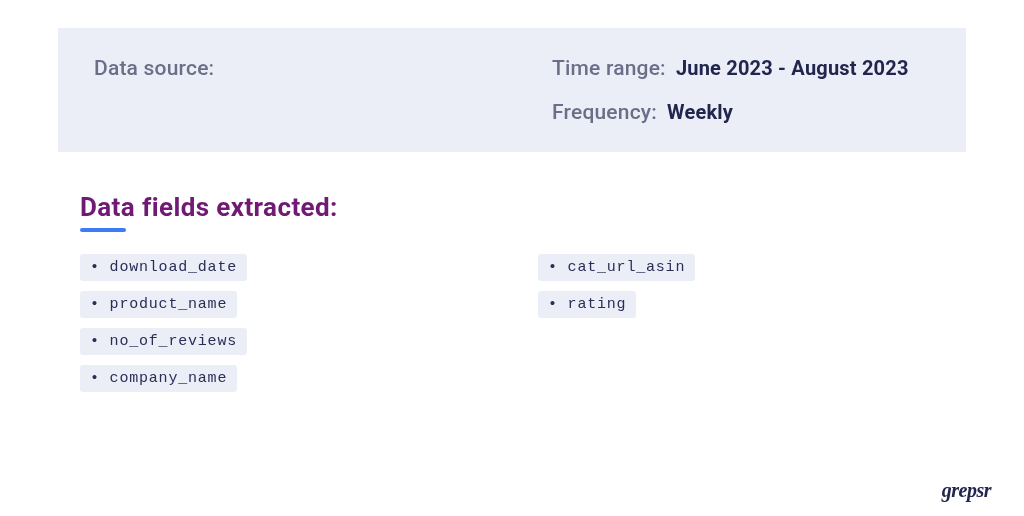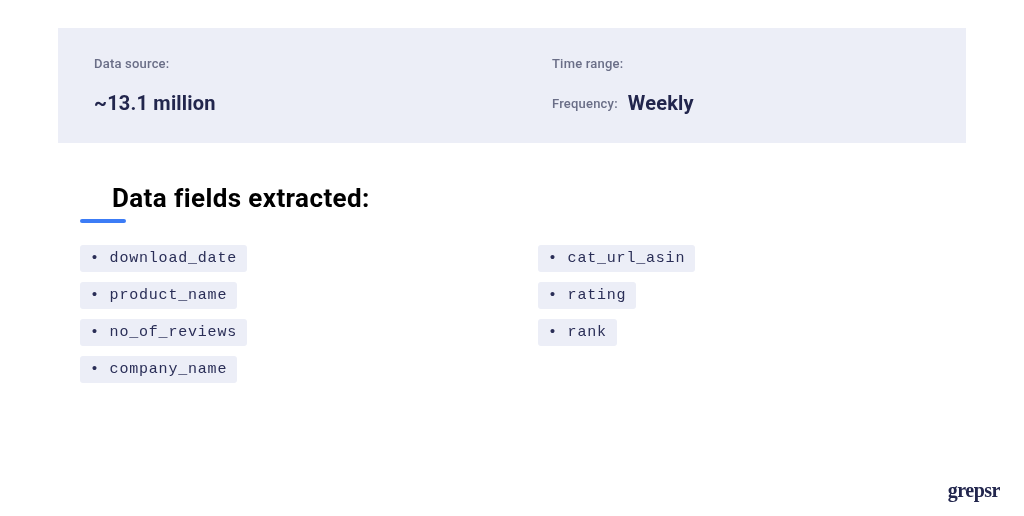--- a/index.html
+++ b/index.html
@@ -25,40 +25,40 @@
   }
   .info-col.left { flex: 1; }
   .info-col.right { flex: 1; margin-left: 40px; }
   .info-row {
     display: flex;
     align-items: center;
     gap: 10px;
   }
   .info-label {
     color: #6a6e87;
-    font-size: 13px;
+    font-size: 21px;
     font-weight: 500;
     letter-spacing: 0.2px;
   }
   .info-value {
     color: #22264d;
     font-size: 20px;
     font-weight: 700;
     letter-spacing: 0.2px;
   }
   .amazon-logo {
     display: inline-flex;
     align-items: center;
     margin-left: 2px;
   }
   .section-title {
-    color: #000000;
+    color: #701a75;
     font-size: 26px;
     font-weight: 700;
-    margin: 40px 0 6px 112px;
+    margin: 40px 0 6px 80px;
     letter-spacing: 0.4px;
   }
   .title-underline {
     width: 46px;
     height: 4px;
     background: #3c7cf6;
     margin-left: 80px;
     border-radius: 2px;
   }
   .fields-area {
@@ -78,44 +78,45 @@
     font-size: 15px;
     font-weight: 500;
     padding: 5px 10px;
     border-radius: 3px;
     align-self: flex-start;
     letter-spacing: 0.8px;
     font-family: "Courier New", monospace;
   }
   .brand {
     position: absolute;
-    right: 24px;
+    right: 33px;
     bottom: 14px;
     color: #22264d;
+    font-style: italic;
     font-weight: 800;
     font-size: 20px;
     letter-spacing: -0.5px;
     font-family: Georgia, serif;
   }
 </style>
 </head>
 <body>
 
 <div class="info-panel">
   <div class="info-col left">
     <div class="info-row">
       <span class="info-label">Data source:</span>
     </div>
     <div class="info-row">
-      <span class="info-value">~13.1 million</span>
     </div>
   </div>
   <div class="info-col right">
     <div class="info-row">
       <span class="info-label">Time range:</span>
+      <span class="info-value">June 2023 - August 2023</span>
     </div>
     <div class="info-row">
       <span class="info-label">Frequency:</span>
       <span class="info-value">Weekly</span>
     </div>
   </div>
 </div>
 
 <h2 class="section-title">Data fields extracted:</h2>
 <div class="title-underline"></div>
@@ -123,17 +124,16 @@
 <div class="fields-area">
   <div class="fields-col">
     <span class="field-pill">• download_date</span>
     <span class="field-pill">• product_name</span>
     <span class="field-pill">• no_of_reviews</span>
     <span class="field-pill">• company_name</span>
   </div>
   <div class="fields-col">
     <span class="field-pill">• cat_url_asin</span>
     <span class="field-pill">• rating</span>
-    <span class="field-pill">• rank</span>
   </div>
 </div>
 
 <div class="brand">grepsr</div>
 
 </body></html>

